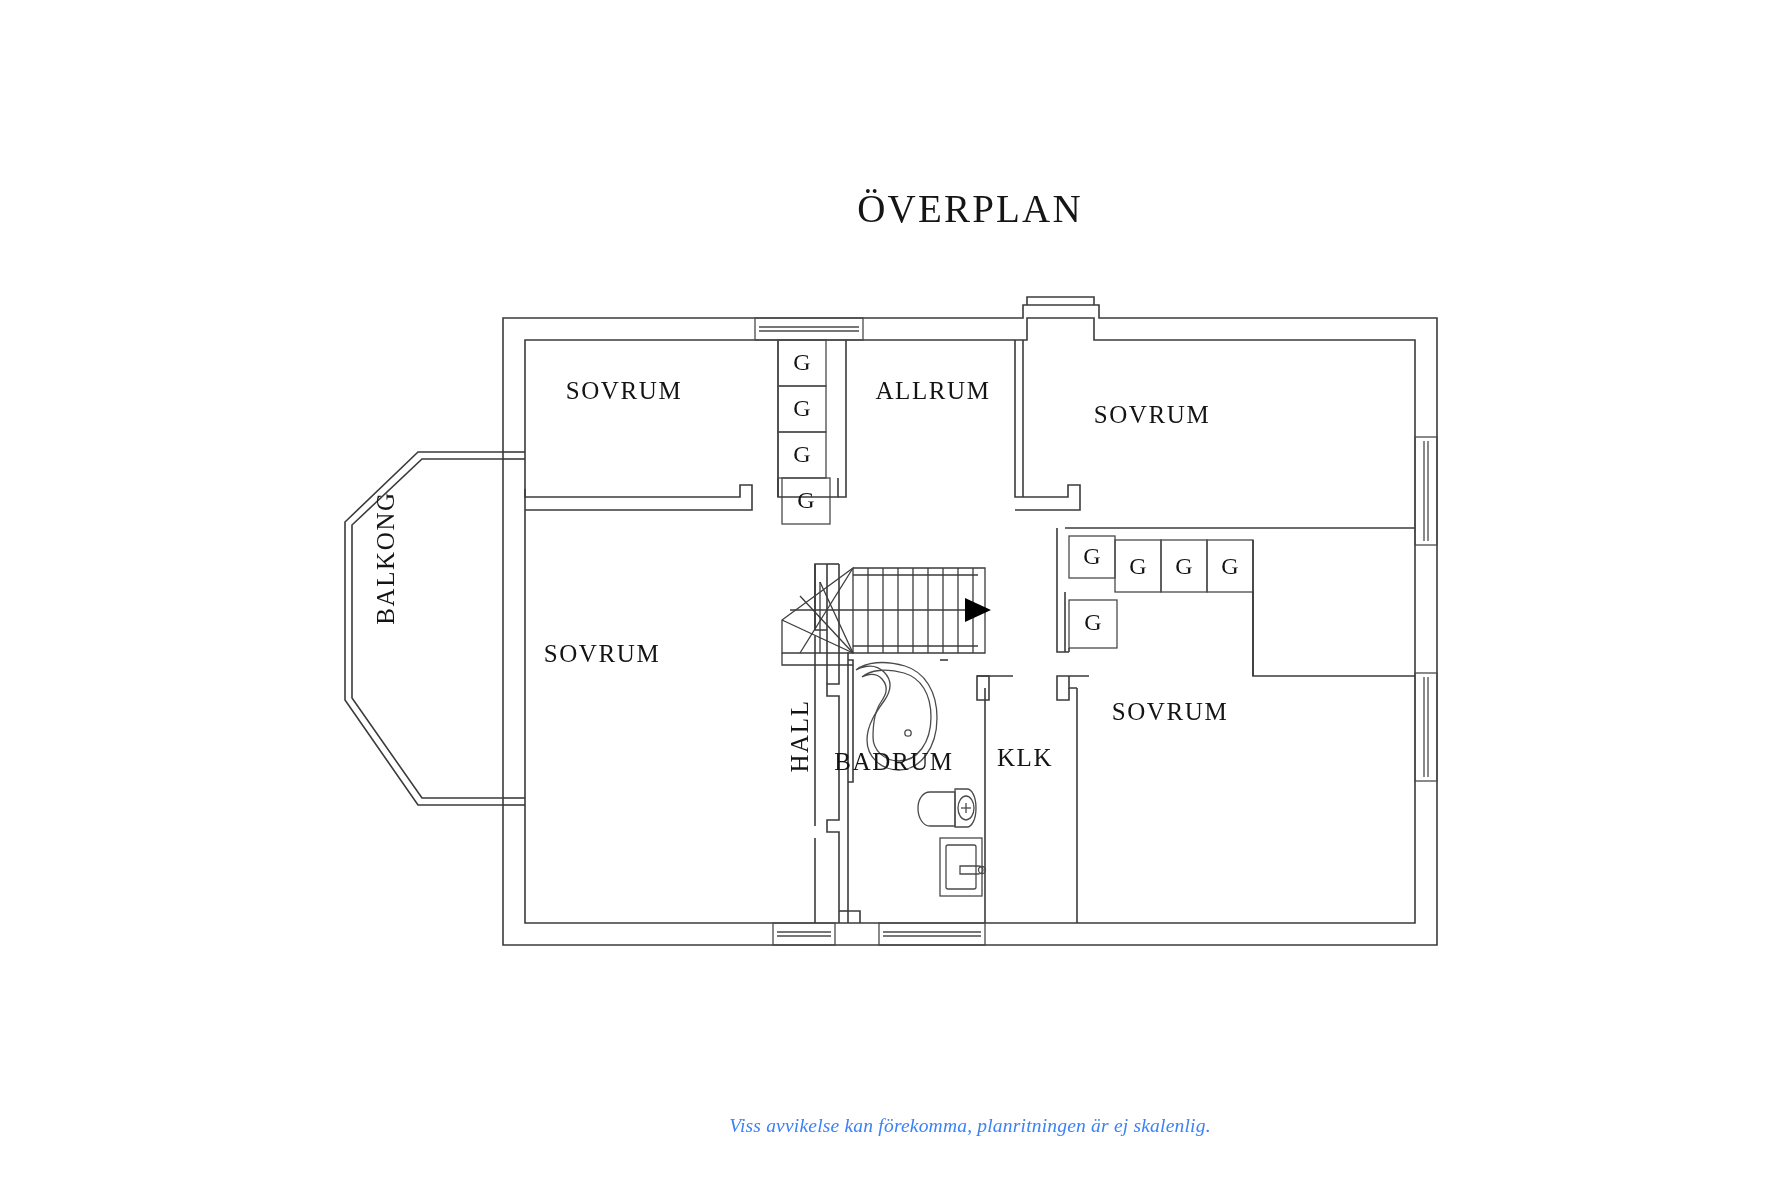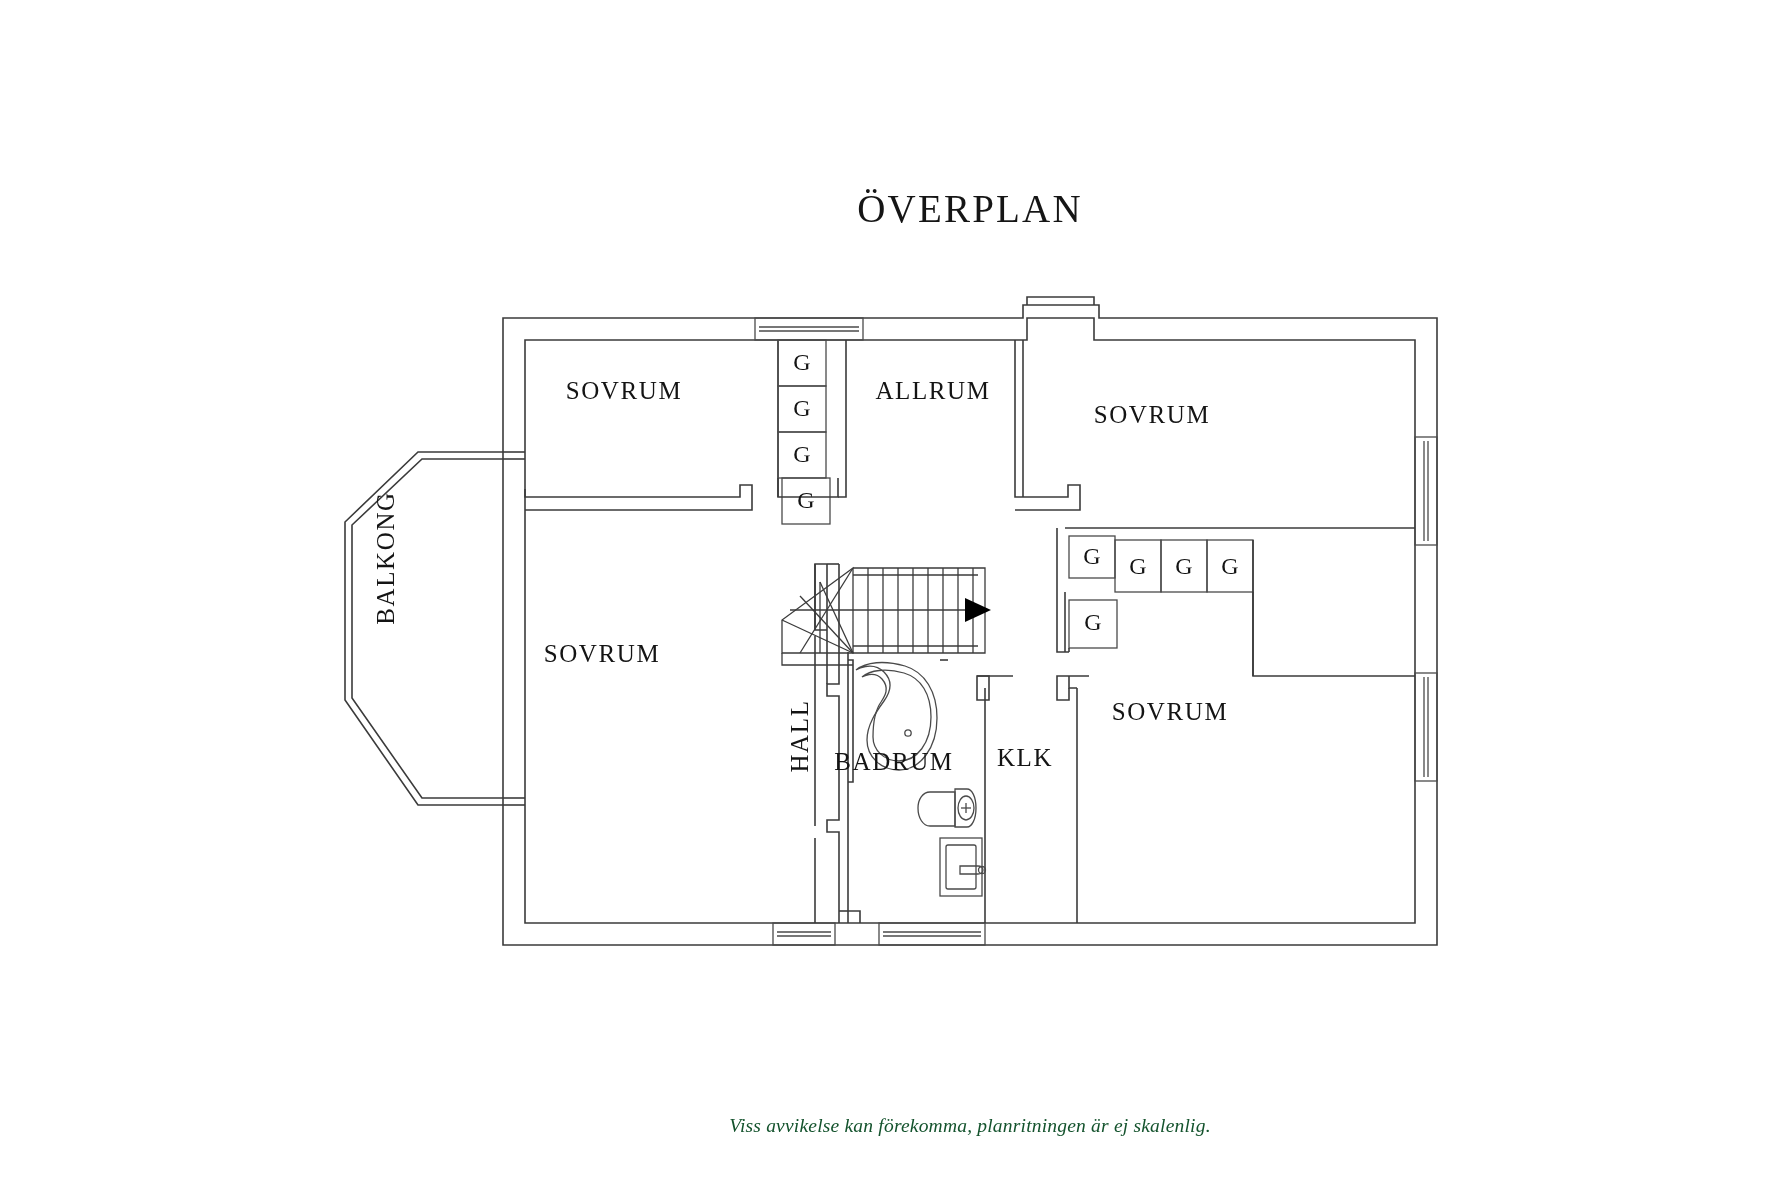--- a/index.html
+++ b/index.html
@@ -48,21 +48,21 @@
   }
   .footer-note {
     position: absolute;
     left: 503px;
     top: 1115px;
     width: 934px;
     text-align: center;
     font-style: italic;
     font-size: 19.5px;
     letter-spacing: 0.2px;
-    color: #14532d;
+    color: #3b82f6;
     font-family: "Liberation Serif", "DejaVu Serif", serif;
   }
   svg.floorplan {
     position: absolute;
     left: 0;
     top: 0;
     width: 1780px;
     height: 1187px;
   }
   .wall {

